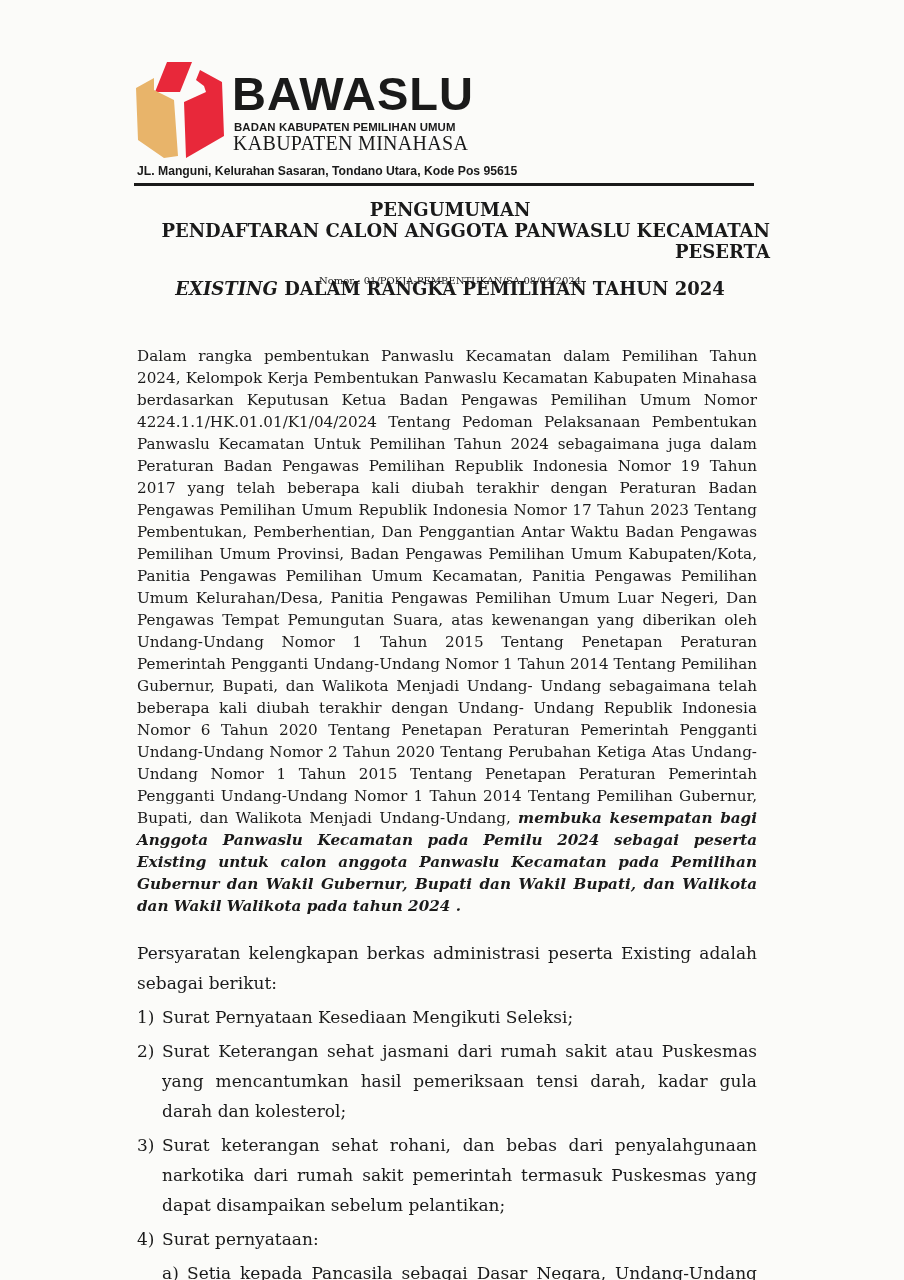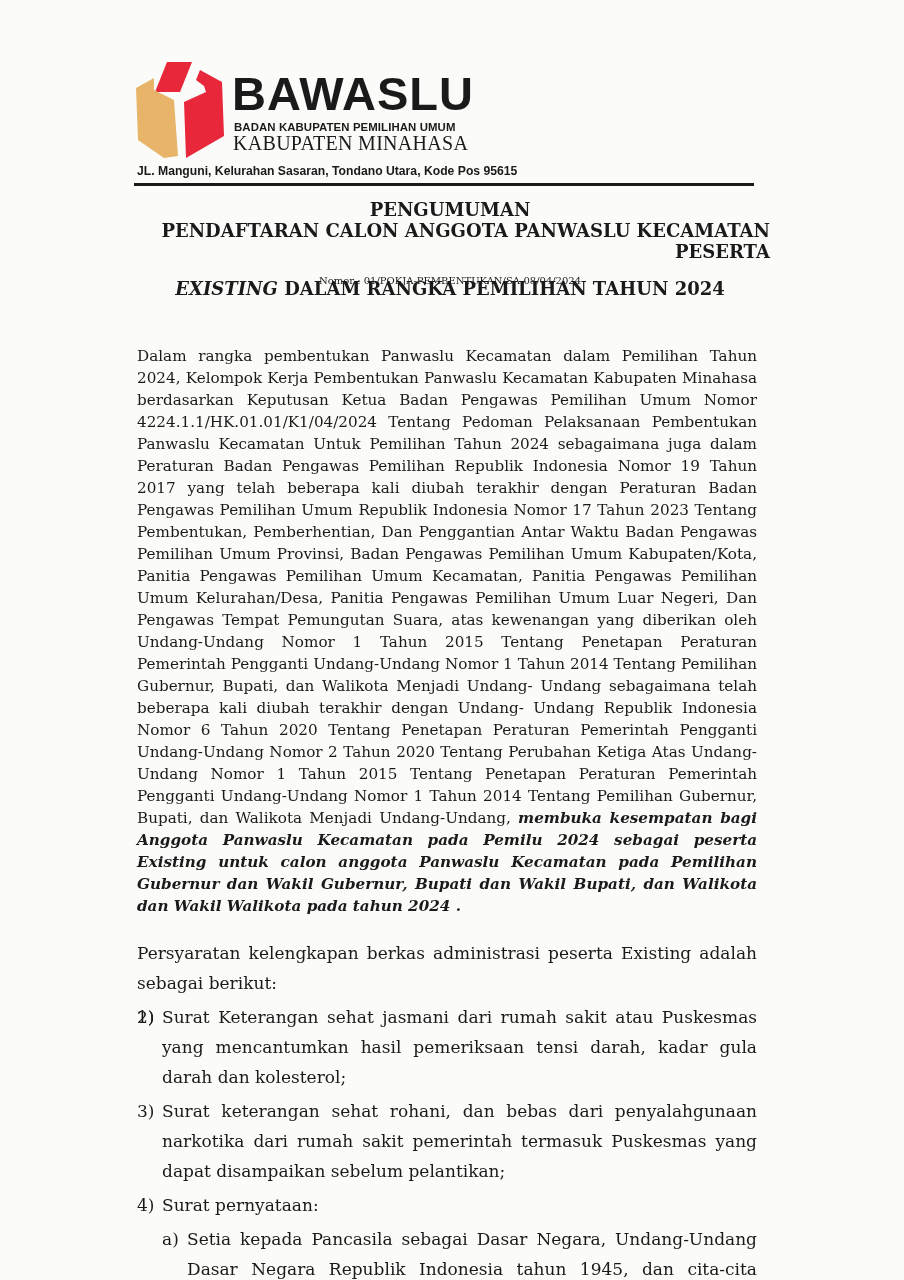--- a/index.html
+++ b/index.html
@@ -69,21 +69,21 @@
   <div class="heading h1">PENGUMUMAN</div>
   <div class="heading h2">PENDAFTARAN CALON ANGGOTA PANWASLU KECAMATAN PESERTA</div>
   <div class="heading h3"><i>EXISTING</i><span> DALAM RANGKA PEMILIHAN TAHUN 2024</span></div>
   <div class="nomor">Nomor : 01/POKJA-PEMBENTUKAN/SA-08/04/2024</div>
 
   <div class="body-text"><span>Dalam rangka pembentukan Panwaslu Kecamatan dalam Pemilihan Tahun 2024, Kelompok Kerja Pembentukan Panwaslu Kecamatan Kabupaten Minahasa berdasarkan Keputusan Ketua Badan Pengawas Pemilihan Umum Nomor 4224.1.1/HK.01.01/K1/04/2024 Tentang Pedoman Pelaksanaan Pembentukan Panwaslu Kecamatan Untuk Pemilihan Tahun 2024 sebagaimana juga dalam Peraturan Badan Pengawas Pemilihan Republik Indonesia Nomor 19 Tahun 2017 yang telah beberapa kali diubah terakhir dengan Peraturan Badan Pengawas Pemilihan Umum Republik Indonesia Nomor 17 Tahun 2023 Tentang Pembentukan, Pemberhentian, Dan Penggantian Antar Waktu Badan Pengawas Pemilihan Umum Provinsi, Badan Pengawas Pemilihan Umum Kabupaten/Kota, Panitia Pengawas Pemilihan Umum Kecamatan, Panitia Pengawas Pemilihan Umum Kelurahan/Desa, Panitia Pengawas Pemilihan Umum Luar Negeri, Dan Pengawas Tempat Pemungutan Suara, atas kewenangan yang diberikan oleh Undang-Undang Nomor 1 Tahun 2015 Tentang Penetapan Peraturan Pemerintah Pengganti Undang-Undang Nomor 1 Tahun 2014 Tentang Pemilihan Gubernur, Bupati, dan Walikota Menjadi Undang- Undang sebagaimana telah beberapa kali diubah terakhir dengan Undang- Undang Republik Indonesia Nomor 6 Tahun 2020 Tentang Penetapan Peraturan Pemerintah Pengganti Undang-Undang Nomor 2 Tahun 2020 Tentang Perubahan Ketiga Atas Undang-Undang Nomor 1 Tahun 2015 Tentang Penetapan Peraturan Pemerintah Pengganti Undang-Undang Nomor 1 Tahun 2014 Tentang Pemilihan Gubernur, Bupati, dan Walikota Menjadi Undang-Undang, </span><b>membuka kesempatan bagi Anggota Panwaslu Kecamatan pada Pemilu 2024 sebagai peserta Existing untuk calon anggota Panwaslu Kecamatan pada Pemilihan Gubernur dan Wakil Gubernur, Bupati dan Wakil Bupati, dan Walikota dan Wakil Walikota pada tahun 2024 .</b></div>
 
   <div class="req">
     <p>Persyaratan kelengkapan berkas administrasi peserta Existing adalah sebagai berikut:</p>
     <ul class="list">
-      <li><span class="num">1)</span></li>
+      <li><span class="num">1)</span><span>Surat Pernyataan Kesediaan Mengikuti Seleksi;</span></li>
       <li><span class="num">2)</span><span>Surat Keterangan sehat jasmani dari rumah sakit atau Puskesmas yang mencantumkan hasil pemeriksaan tensi darah, kadar gula darah dan kolesterol;</span></li>
       <li><span class="num">3)</span><span>Surat keterangan sehat rohani, dan bebas dari penyalahgunaan narkotika dari rumah sakit pemerintah termasuk Puskesmas yang dapat disampaikan sebelum pelantikan;</span></li>
       <li><span class="num">4)</span><span>Surat pernyataan:</span>
         <ul class="list sub">
           <li><span class="num">a)</span><span>Setia kepada Pancasila sebagai Dasar Negara, Undang-Undang Dasar Negara Republik Indonesia tahun 1945, dan cita-cita Proklamasi 17 Agustus tahun 1945;</span></li>
         </ul>
       </li>
     </ul>
   </div>
 </div>

